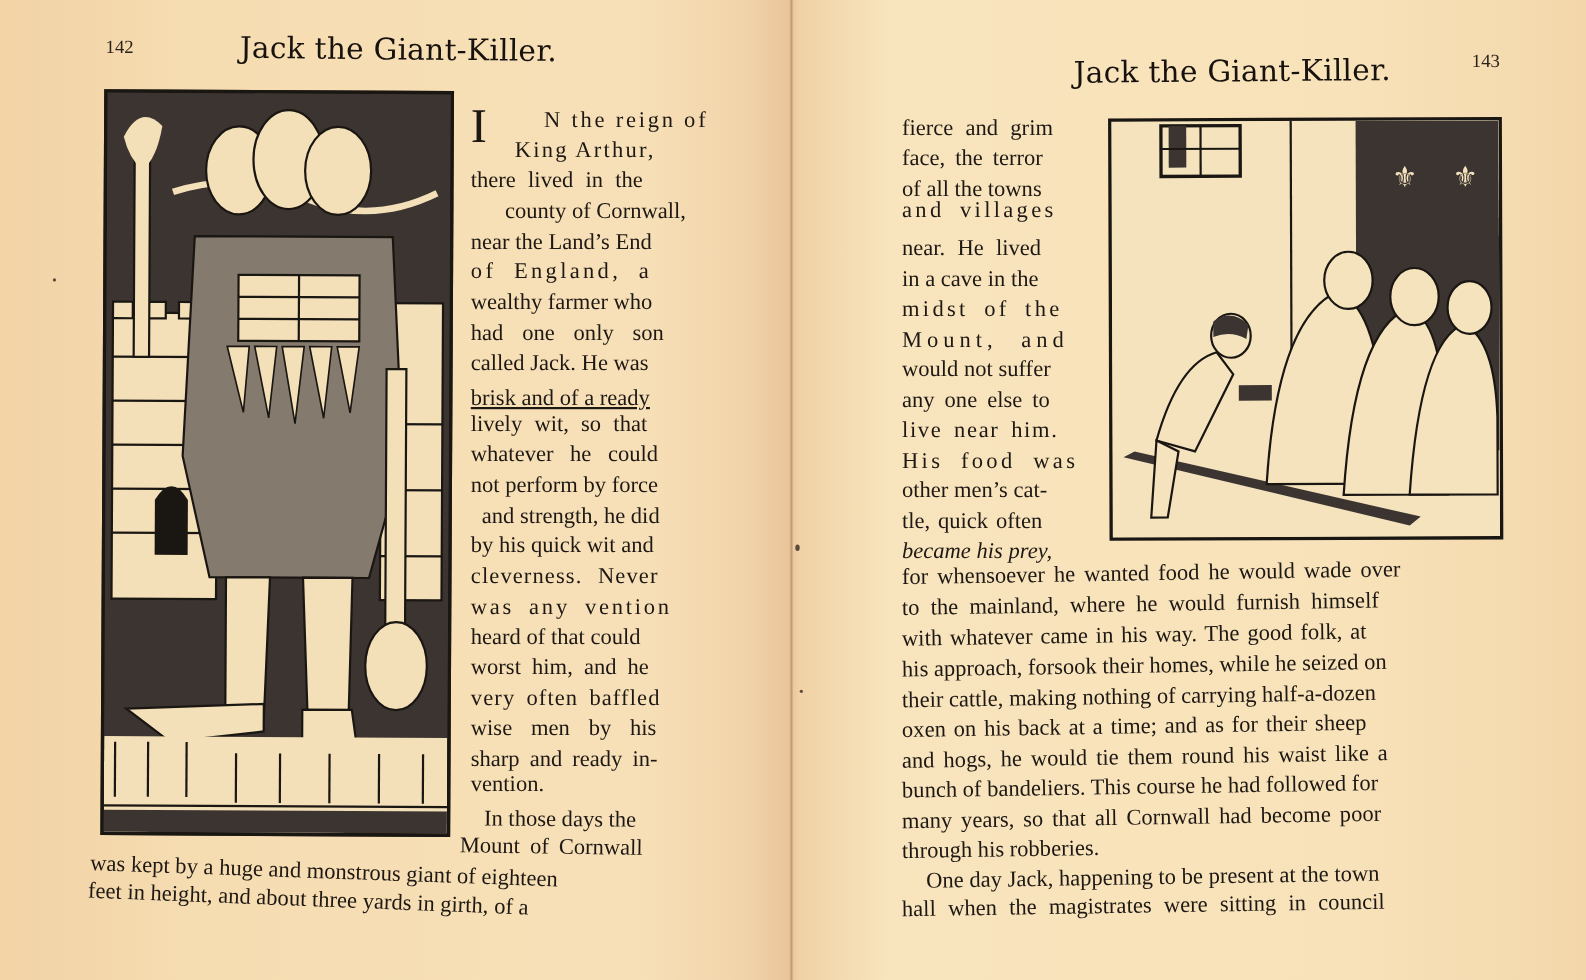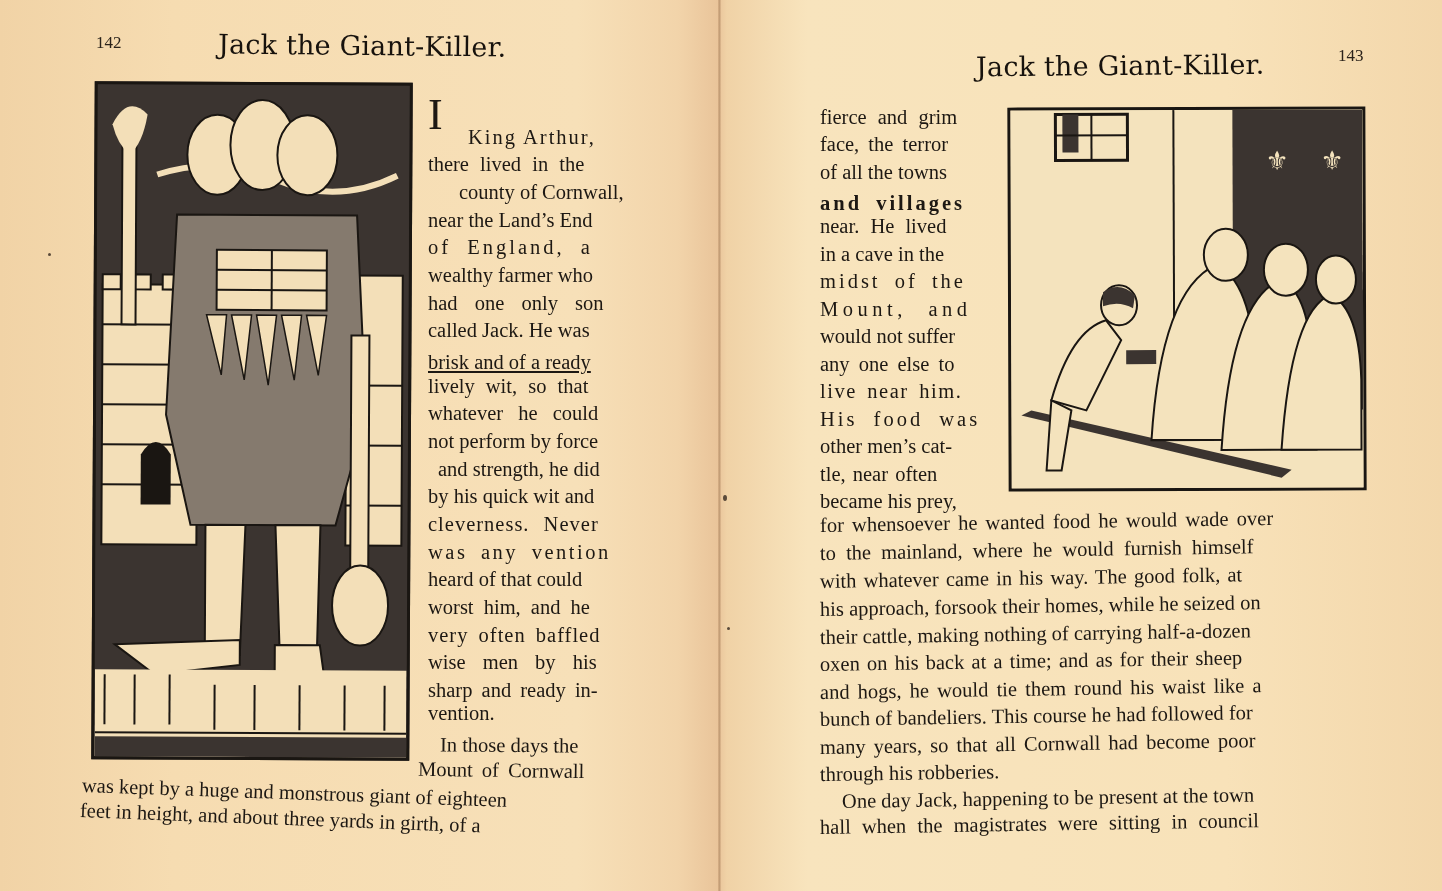--- a/index.html
+++ b/index.html
@@ -104,20 +104,21 @@
         <line x1="0" y1="648" x2="312" y2="648"></line>
       </g>
       <rect x="0" y="652" width="312" height="20" fill="#3b3430"></rect>
     </svg>
   </div>
 
   <div>
     <div class="text-line justify" style="left:428px;top:96px;width:216px;">
       <span style="display:flex;width:100%;justify-content:space-between;">
         <span class="dropcap">I</span>
+        <span style="letter-spacing:2.5px;">N the reign of</span>
       </span>
     </div>
     <div class="text-line" style="left:468px;top:124px;letter-spacing:2px;">King Arthur,</div>
     <div class="text-line" style="left:428px;top:151px;word-spacing:6px;">there lived in the</div>
     <div class="text-line" style="left:428px;top:179px;margin-left:31px;">county of Cornwall,</div>
     <div class="text-line" style="left:428px;top:207px;">near the Land’s End</div>
     <div class="text-line" style="left:428px;top:234px;letter-spacing:3px;word-spacing:8px;">of England, a</div>
     <div class="text-line" style="left:428px;top:262px;">wealthy farmer who</div>
     <div class="text-line" style="left:428px;top:290px;word-spacing:12px;">had one only son</div>
     <div class="text-line" style="left:428px;top:317px;text-align:center;">called Jack. He was</div>
@@ -148,32 +149,32 @@
 <div class="gutter"></div>
 
 <div class="page page-right">
   <div class="running-head" style="left:254px;top:50px;transform:rotate(-0.5deg);">Jack the Giant-Killer.</div>
   <div class="folio" style="left:616px;top:46px;">143</div>
 
   <div>
     <div class="text-line" style="left:98px;top:104px;word-spacing:6px;">fierce and grim</div>
     <div class="text-line" style="left:98px;top:131px;word-spacing:4px;">face, the terror</div>
     <div class="text-line" style="left:98px;top:159px;">of all the towns</div>
-    <div class="text-line" style="left:98px;top:190px;letter-spacing:3px;word-spacing:6px;font-weight:bold;">and villages</div>
+    <div class="text-line" style="left:98px;top:178px;letter-spacing:3px;word-spacing:6px;">and villages</div>
     <div class="text-line" style="left:98px;top:213px;word-spacing:6px;">near. He lived</div>
     <div class="text-line" style="left:98px;top:241px;">in a cave in the</div>
     <div class="text-line" style="left:98px;top:268px;letter-spacing:3px;word-spacing:6px;">midst of the</div>
     <div class="text-line" style="left:98px;top:296px;letter-spacing:4.5px;word-spacing:12px;">Mount, and</div>
     <div class="text-line" style="left:98px;top:323px;">would not suffer</div>
     <div class="text-line" style="left:98px;top:351px;word-spacing:4px;">any one else to</div>
     <div class="text-line" style="left:98px;top:378px;letter-spacing:1.5px;word-spacing:4px;">live near him.</div>
     <div class="text-line" style="left:98px;top:406px;letter-spacing:3px;word-spacing:8px;">His food was</div>
     <div class="text-line" style="left:98px;top:433px;">other men’s cat-</div>
-    <div class="text-line" style="left:98px;top:461px;word-spacing:2px;">tle, near often</div>
-    <div class="text-line" style="left:98px;top:488px;">became his prey,</div>
+    <div class="text-line" style="left:98px;top:461px;word-spacing:2px;">tle, quick often</div>
+    <div class="text-line" style="left:98px;top:488px;font-style:italic;">became his prey,</div>
   </div>
 
   <div>
     <div class="text-line" style="left:98px;top:512px;word-spacing:3px;transform:rotate(-0.9deg);transform-origin:left center;">for whensoever he wanted food he would wade over</div>
     <div class="text-line" style="left:98px;top:540px;word-spacing:5px;transform:rotate(-0.9deg);transform-origin:left center;">to the mainland, where he would furnish himself</div>
     <div class="text-line" style="left:98px;top:568px;word-spacing:2px;transform:rotate(-0.9deg);transform-origin:left center;">with whatever came in his way. The good folk, at</div>
     <div class="text-line" style="left:98px;top:596px;transform:rotate(-0.9deg);transform-origin:left center;">his approach, forsook their homes, while he seized on</div>
     <div class="text-line" style="left:98px;top:624px;transform:rotate(-0.9deg);transform-origin:left center;">their cattle, making nothing of carrying half-a-dozen</div>
     <div class="text-line" style="left:98px;top:651px;word-spacing:2px;transform:rotate(-0.9deg);transform-origin:left center;">oxen on his back at a time; and as for their sheep</div>
     <div class="text-line" style="left:98px;top:679px;word-spacing:3px;transform:rotate(-0.9deg);transform-origin:left center;">and hogs, he would tie them round his waist like a</div>

